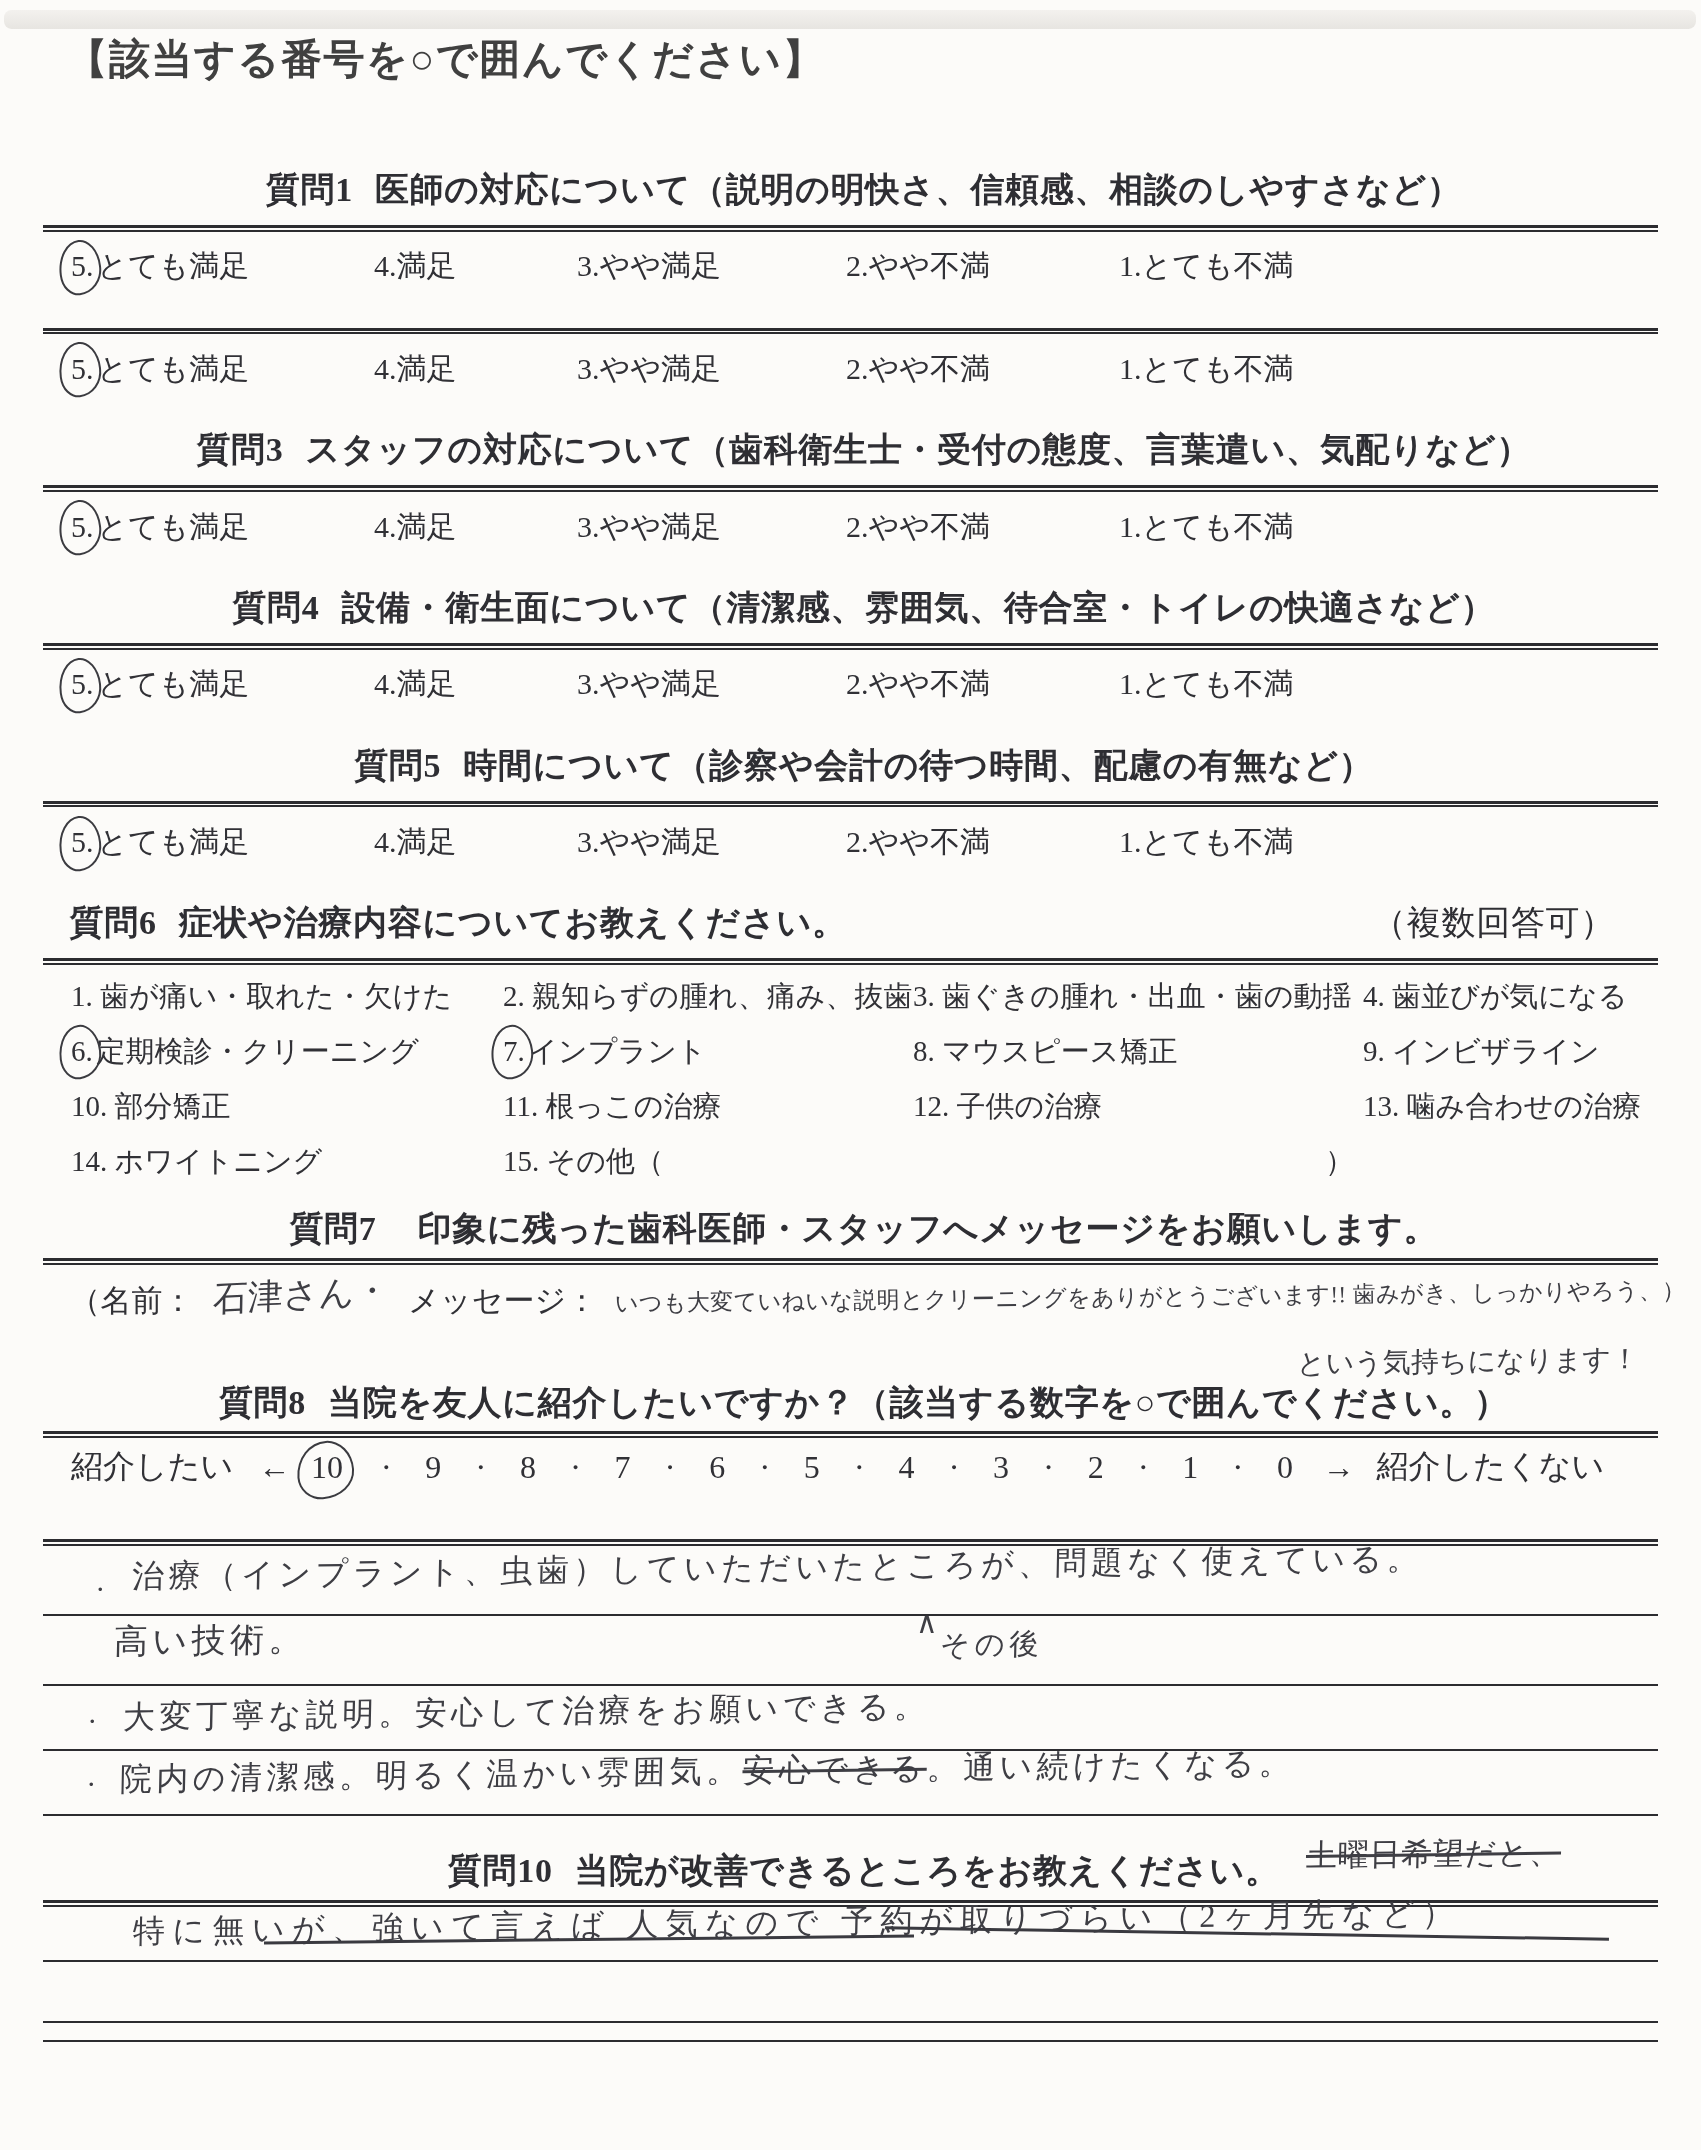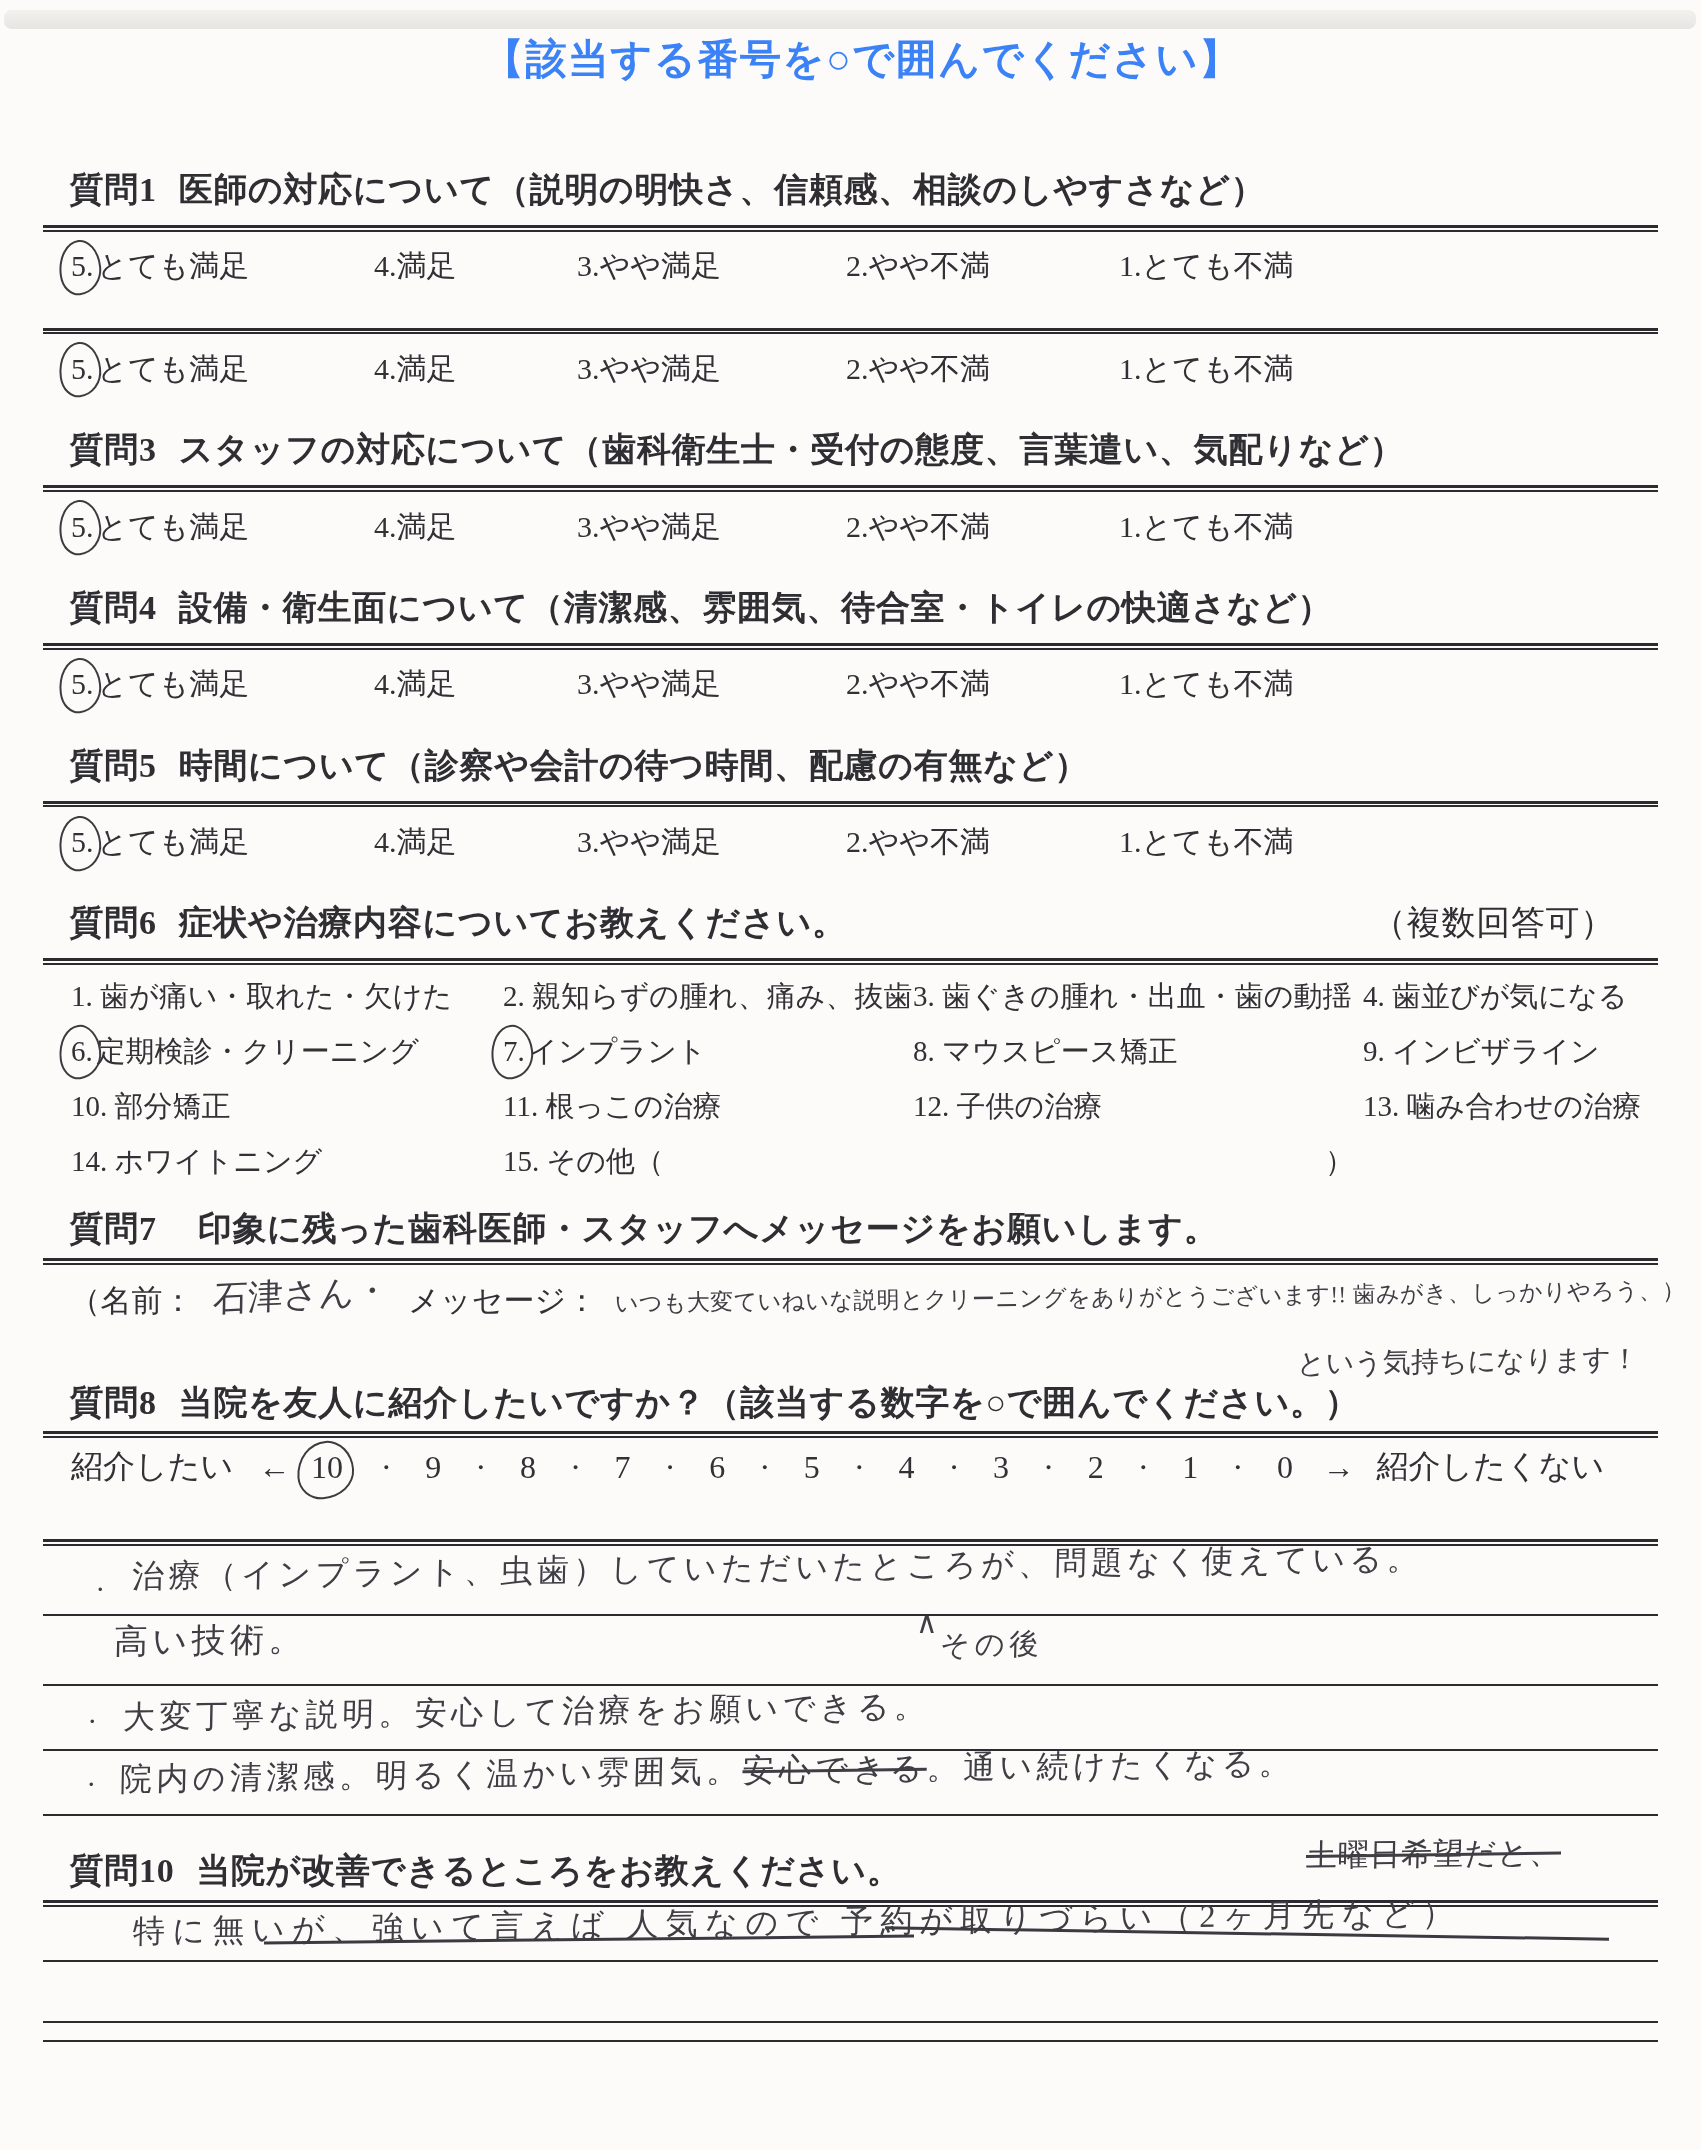--- a/index.html
+++ b/index.html
@@ -6,26 +6,26 @@
   html,body { background:#cfcdca; }
   .page {
     position:relative; width:1701px; height:2151px; margin:0 auto;
     background:#fcfbf9; overflow:hidden;
     font-family:"Liberation Serif","DejaVu Serif",serif; color:#313136;
   }
   .scan-band{ position:absolute; top:10.3px; left:4.4px; width:1692px; height:19px;
     background:linear-gradient(#f3f1ee,#e7e5e1); border-radius:7.4px; }
   .content{ position:absolute; left:43px; top:0; width:1615px; }
 
-  .title{ margin:32px 0 0 23.6px; font-size:41px; font-weight:700; letter-spacing:1.5px; color:#3b82f6;text-align:center; }
+  .title{ margin:32px 0 0 23.6px; font-size:41px; font-weight:700; letter-spacing:1.5px; color:#404040; }
 
   .qblock{ margin-top:43px; }
   .qblock-first{ margin-top:83px; }
   .qh{ display:flex; align-items:baseline; padding-left:26.6px; font-size:34px; font-weight:600;
-       line-height:1.15; letter-spacing:0.7px; color:#2e2e33; position:relative; }
+       line-height:1.15; letter-spacing:0.7px; color:#2e2e33; position:relative;justify-content:center; }
   .qh .qno{ margin-right:22px; flex:none; }
   .qh .note{ margin-left:auto; padding-right:43px; font-weight:400; }
   .dline{ margin-top:16px; height:6.6px; border-top:3px solid #2c2c30; border-bottom:2.2px solid #2c2c30; }
 
   .scale-opts{ display:grid; grid-template-columns:303px 203px 269px 273px auto;
     height:53px; padding:14.8px 0 0 28px; font-size:30px; }
   .opt{ white-space:nowrap; }
   .numwrap{ position:relative; display:inline-block; margin-right:3.7px; }
   .circle-mark{ position:absolute; left:-11.8px; top:-9.6px; right:-8px; bottom:-11px;
     border:2.6px solid #3b3b40; border-radius:54% 46% 58% 42% / 60% 52% 48% 40%;

